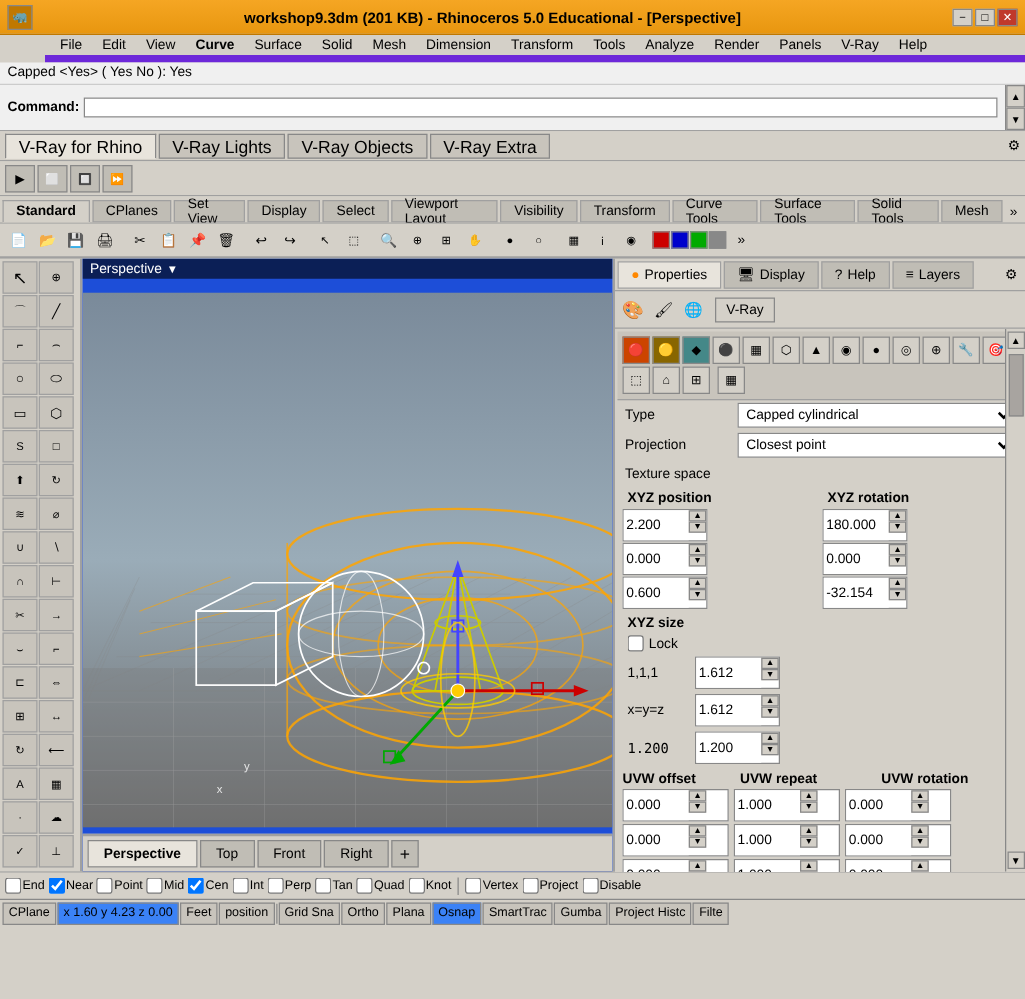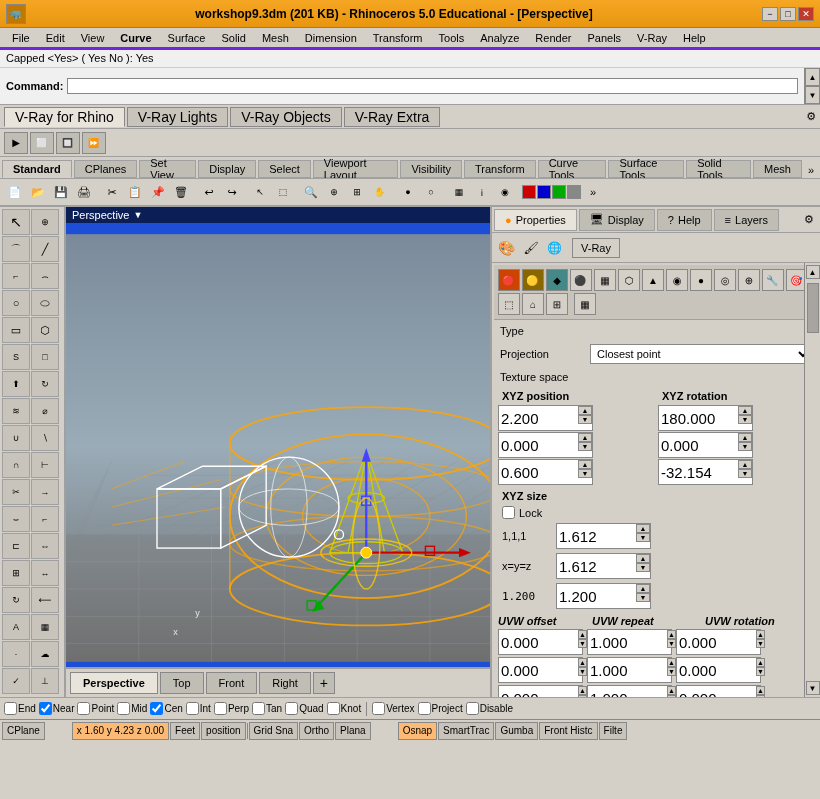--- a/index.html
+++ b/index.html
@@ -20,21 +20,22 @@
     #title-bar .win-btn { width: 16px; height: 14px; border: 1px solid #888; font-size: 9px; display: flex; align-items: center; justify-content: center; cursor: pointer; background: #d4d0c8; }
     #title-bar .win-btn.close { background: #c0392b; color: white; }
 
     
     #menu-bar {
       background: #d4d0c8;
       height: 22px;
       display: flex;
       align-items: center;
       padding: 0 4px;
-      border-bottom: 3px solid #6d28d9;
+      border-bottom: 6px solid #6d28d9;
+      margin-left: 36px;
     }
     .menu-item { padding: 2px 8px; cursor: pointer; font-size: 11px; }
 
     
     #cmd-area {
       background: #f0f0f0;
       border-bottom: 1px solid #a0a0a0;
     }
     #cmd-line1 {
       padding: 2px 6px;
@@ -293,24 +294,24 @@
       display: flex;
       align-items: center;
       margin: 1px 0;
     }
     .xyz-input-wrap {
       display: flex;
       border: 1px solid #888;
       background: white;
     }
     .xyz-input {
-      width: 79px;
+      width: 52px;
       height: 18px;
       border: none;
-      font-size: 15px;
+      font-size: 11px;
       padding: 12px 2px;
       outline: none;
       background: white;
     }
     .xyz-spin {
       display: flex;
       flex-direction: column;
       width: 14px;
     }
     .xyz-spin-btn {
@@ -358,21 +359,21 @@
     .status-item {
       padding: 1px 4px;
       border: 1px solid #888;
       background: #c8c4bc;
       height: 18px;
       display: flex;
       align-items: center;
       white-space: nowrap;
       cursor: pointer;
     }
-    .status-item.active { background: #fdba74; margin-left: 26px; }
+    .status-item.active { background: #3b82f6; }
 
     
     #viewport-svg {
       position: absolute;
       top: 0; left: 0; width: 100%; height: 100%;
     }
   </style>
 </head>
 <body>
 
@@ -744,20 +745,26 @@
         <div class="mat-icon">⊞</div>
         <div style="display:flex;align-items:center;gap:2px;padding:0 4px;">
           <div class="mat-icon">▦</div>
         </div>
       </div>
 
 
 
       <div class="form-row">
         <div class="form-label">Type</div>
+        <select class="form-select">
+          <option>Capped cylindrical</option>
+          <option>Planar</option>
+          <option>Spherical</option>
+          <option>Box</option>
+        </select>
       </div>
 
       <div class="form-row">
         <div class="form-label">Projection</div>
         <select class="form-select">
           <option>Closest point</option>
           <option>UV</option>
         </select>
       </div>
 
@@ -862,21 +869,21 @@
             <input class="xyz-input" type="text" value="1.200" style="">
             <div class="xyz-spin">
               <div class="xyz-spin-btn">▲</div>
               <div class="xyz-spin-btn">▼</div>
             </div>
           </div>
         </div>
       </div>
 
       <div style="padding:2px 4px;">
-        <div style="display:flex;gap:4px;font-style:italic;">
+        <div style="display:flex;gap:4px;">
           <div style="font-size:11px;font-weight:bold;width:90px;flex-shrink:0;">UVW offset</div>
           <div style="font-size:11px;font-weight:bold;flex:1;">UVW repeat</div>
           <div style="font-size:11px;font-weight:bold;flex:1;">UVW rotation</div>
         </div>
 
         <div style="display:flex;align-items:center;gap:4px;margin:2px 0;">
           <div class="xyz-input-wrap" style="width:85px;">
             <input class="xyz-input" type="text" value="0.000" style="">
             <div class="xyz-spin">
               <div class="xyz-spin-btn">▲</div>
@@ -979,15 +986,15 @@
   <div class="status-item active">x 1.60  y 4.23  z 0.00</div>
   <div class="status-item">Feet</div>
   <div class="status-item">position</div>
   <div style="width:1px;height:16px;background:#888;"></div>
   <div class="status-item">Grid Sna</div>
   <div class="status-item">Ortho</div>
   <div class="status-item">Plana</div>
   <div class="status-item active">Osnap</div>
   <div class="status-item">SmartTrac</div>
   <div class="status-item">Gumba</div>
-  <div class="status-item">Front Histc</div>
+  <div class="status-item">Project Histc</div>
   <div class="status-item">Filte</div>
 </div>
 
 </body></html>

